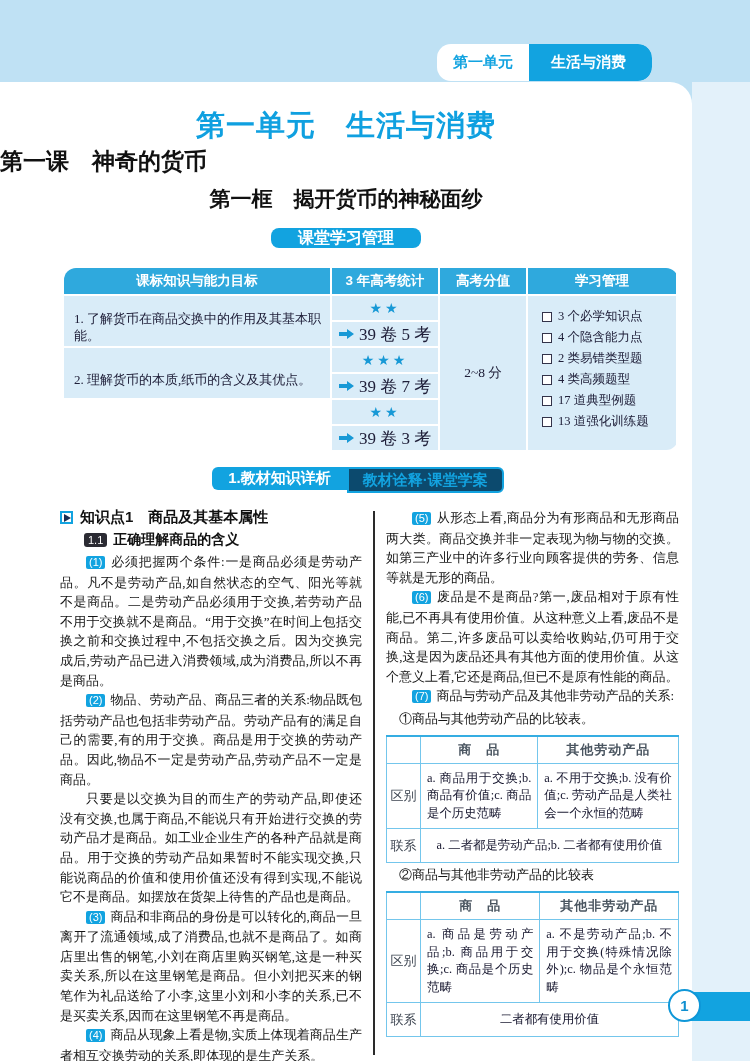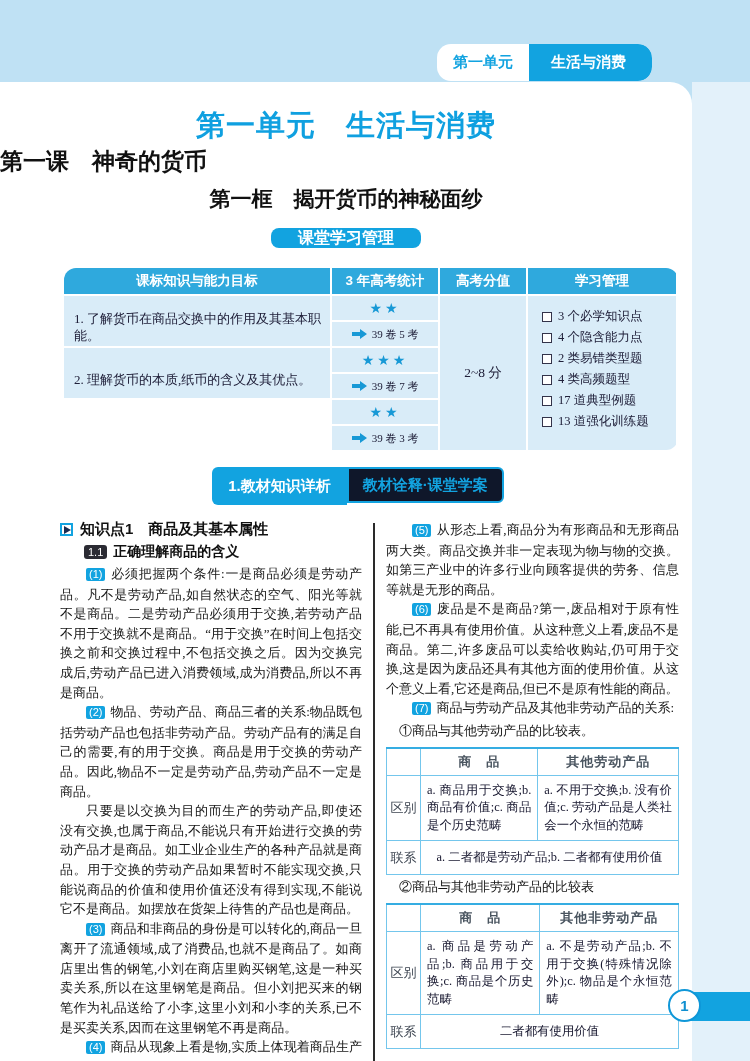--- a/index.html
+++ b/index.html
@@ -39,34 +39,34 @@
         grid-template-rows:26px repeat(6, 24px);
         gap:2px; background:#ffffff; border-radius:12px; overflow:hidden; }
   .ov > div { background:#d9ecf8; }
   .ov .h { background:#2fa9dd; color:#fff; font-size:13.5px; font-weight:bold;
            display:flex; align-items:center; justify-content:center; }
   .ov .goal { grid-column:1; font-family:"Liberation Serif", serif; font-size:13px; color:#20203a;
               display:flex; align-items:center; padding:12px 6px 0 10px; line-height:17px; }
   .g1 { grid-row:2 / span 2; } .g2 { grid-row:4 / span 2; } .g3 { grid-row:6 / span 2; }
   .ov .stars { grid-column:2; color:#1899d6; font-size:14px; letter-spacing:3px;
                display:flex; align-items:center; justify-content:center; }
-  .ov .stat  { grid-column:2; font-family:"Liberation Serif", serif; font-size:11px; color:#20203a;
+  .ov .stat  { grid-column:2; font-family:"Liberation Serif", serif; font-size:17px; color:#20203a;
                display:flex; align-items:center; justify-content:center; gap:5px; }
   .ov .score { grid-column:3; grid-row:2 / span 6; font-family:"Liberation Serif", serif; font-size:13.5px;
                color:#20203a; display:flex; align-items:center; justify-content:center; }
   .ov .mgmt  { grid-column:4; grid-row:2 / span 6; padding:10px 0 0 14px; }
   .chk { display:flex; align-items:center; gap:6px; font-family:"Liberation Serif", serif;
          font-size:12.5px; color:#20203a; line-height:21px; }
   .chk .box { width:10px; height:10px; border:1.3px solid #33334a; background:#fff; flex:0 0 auto; }
   .ptr-icon { width:15px; height:10px; fill:#1899d6; flex:0 0 auto; }
   
   .sec { display:flex; justify-content:center; margin-top:17px; transform:translateX(12px); }
-  .sec .s-blue { background:#12a3e0; color:#fff; font-size:15px; font-weight:bold; height:38px;
+  .sec .s-blue { background:#12a3e0; color:#fff; font-size:15px; font-weight:bold; height:23px;
                  padding:1px 16px; display:flex; align-items:center; border-radius:6px 0 0 6px; }
-  .sec .s-white{ background:#0f172a; color:#12a3e0; font-size:15px; font-weight:bold; height:36px;
+  .sec .s-white{ background:#0c4a6e; color:#12a3e0; font-size:15px; font-weight:bold; height:26px;
                  padding:0 14px; display:flex; align-items:center; border:2px solid #12a3e0; border-radius:0 6px 6px 0; }
   
   .cols { display:flex; margin-top:15px; padding-left:60px; }
   .col-l { width:302px; }
   .divider { width:2px; background:#2a2a2a; margin:3px 11px 10px 11px; }
   .col-r { width:293px; }
   .kp-head { display:flex; align-items:center; gap:7px; font-size:15px; font-weight:bold; color:#111; }
   .kp-icon { width:13px; height:13px; border:2px solid #12a3e0; display:inline-flex; align-items:center;
              justify-content:center; flex:0 0 auto; }
   .kp-icon .tri { width:0; height:0; border-top:4.5px solid transparent; border-bottom:4.5px solid transparent;

